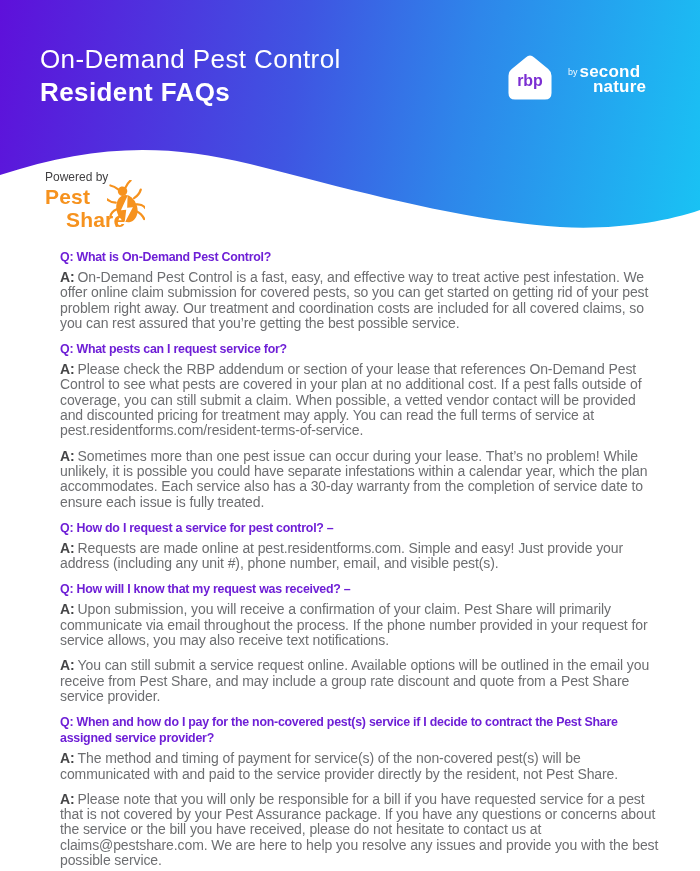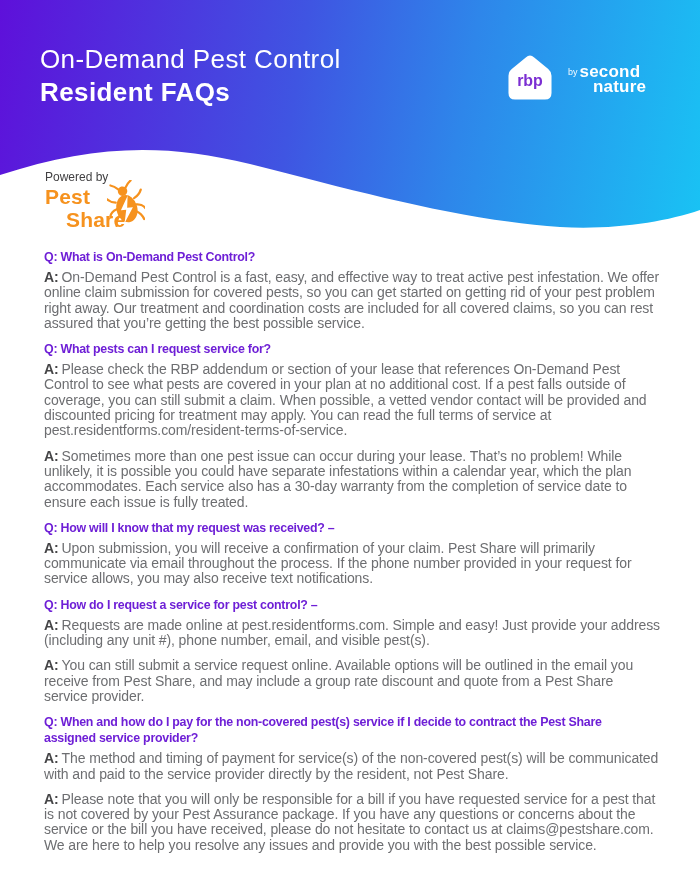--- a/index.html
+++ b/index.html
@@ -26,21 +26,21 @@
   
   .pestshare { position: absolute; left: 45px; top: 170px; }
   .pb-label { font-size: 12px; color: #414042; font-weight: 400; margin-bottom: 2px; }
   .ps-words { position: relative; color: #f6921e; font-weight: 700; }
   .ps1 { font-size: 21px; line-height: 21px; letter-spacing: 0.2px; }
   .ps2 { font-size: 21px; line-height: 21px; letter-spacing: 0.2px; margin-left: 21px; }
   .tm { font-size: 6px; vertical-align: super; font-weight: 400; }
   .bug { position: absolute; left: 62px; top: -6px; }
 
   
-  .content { padding: 14px 40px 0 44px; }
+  .content { padding: 14px 40px 0 60px; }
   .qa { margin-bottom: 10px; }
   .question { color: #6e1fd6; font-size: 12.4px; font-weight: 700; line-height: 16px;
     letter-spacing: -0.25px; margin-bottom: 5px; padding-right: 8px; }
   .answer { color: #6d6e71; font-size: 14px; font-weight: 400; line-height: 15.3px;
     letter-spacing: -0.1px; }
   .ap { color: #454547; font-weight: 700; margin-right: 3px; }
 </style>
 </head>
 <body>
 
@@ -99,26 +99,26 @@
     <p class="answer"><strong class="ap">A:</strong><span>On-Demand Pest Control is a fast, easy, and effective way to treat active pest infestation. We offer online claim submission for covered pests, so you can get started on getting rid of your pest problem right away. Our treatment and coordination costs are included for all covered claims, so you can rest assured that you’re getting the best possible service.</span></p>
   </section>
   <section class="qa">
     <h3 class="question">Q: What pests can I request service for?</h3>
     <p class="answer"><strong class="ap">A:</strong><span>Please check the RBP addendum or section of your lease that references On-Demand Pest Control to see what pests are covered in your plan at no additional cost. If a pest falls outside of coverage, you can still submit a claim. When possible, a vetted vendor contact will be provided and discounted pricing for treatment may apply. You can read the full terms of service at pest.residentforms.com/resident-terms-of-service.</span></p>
   </section>
   <section class="qa">
     <p class="answer"><strong class="ap">A:</strong><span>Sometimes more than one pest issue can occur during your lease. That’s no problem! While unlikely, it is possible you could have separate infestations within a calendar year, which the plan accommodates. Each service also has a 30-day warranty from the completion of service date to ensure each issue is fully treated.</span></p>
   </section>
   <section class="qa">
+    <h3 class="question">Q: How do I request a service for pest control? –</h3>
+    <p class="answer"><strong class="ap">A:</strong><span>Requests are made online at pest.residentforms.com. Simple and easy! Just provide your address (including any unit #), phone number, email, and visible pest(s).</span></p>
+  </section>
+  <section class="qa">
     <h3 class="question">Q: How will I know that my request was received? –</h3>
     <p class="answer"><strong class="ap">A:</strong><span>Upon submission, you will receive a confirmation of your claim. Pest Share will primarily communicate via email throughout the process. If the phone number provided in your request for service allows, you may also receive text notifications.</span></p>
-  </section>
-  <section class="qa">
-    <h3 class="question">Q: How do I request a service for pest control? –</h3>
-    <p class="answer"><strong class="ap">A:</strong><span>Requests are made online at pest.residentforms.com. Simple and easy! Just provide your address (including any unit #), phone number, email, and visible pest(s).</span></p>
   </section>
   <section class="qa">
     <p class="answer"><strong class="ap">A:</strong><span>You can still submit a service request online. Available options will be outlined in the email you receive from Pest Share, and may include a group rate discount and quote from a Pest Share service provider.</span></p>
   </section>
   <section class="qa">
     <h3 class="question">Q: When and how do I pay for the non-covered pest(s) service if I decide to contract the Pest Share assigned service provider?</h3>
     <p class="answer"><strong class="ap">A:</strong><span>The method and timing of payment for service(s) of the non-covered pest(s) will be communicated with and paid to the service provider directly by the resident, not Pest Share.</span></p>
   </section>
   <section class="qa">
     <p class="answer"><strong class="ap">A:</strong><span>Please note that you will only be responsible for a bill if you have requested service for a pest that is not covered by your Pest Assurance package. If you have any questions or concerns about the service or the bill you have received, please do not hesitate to contact us at claims@pestshare.com. We are here to help you resolve any issues and provide you with the best possible service.</span></p>

